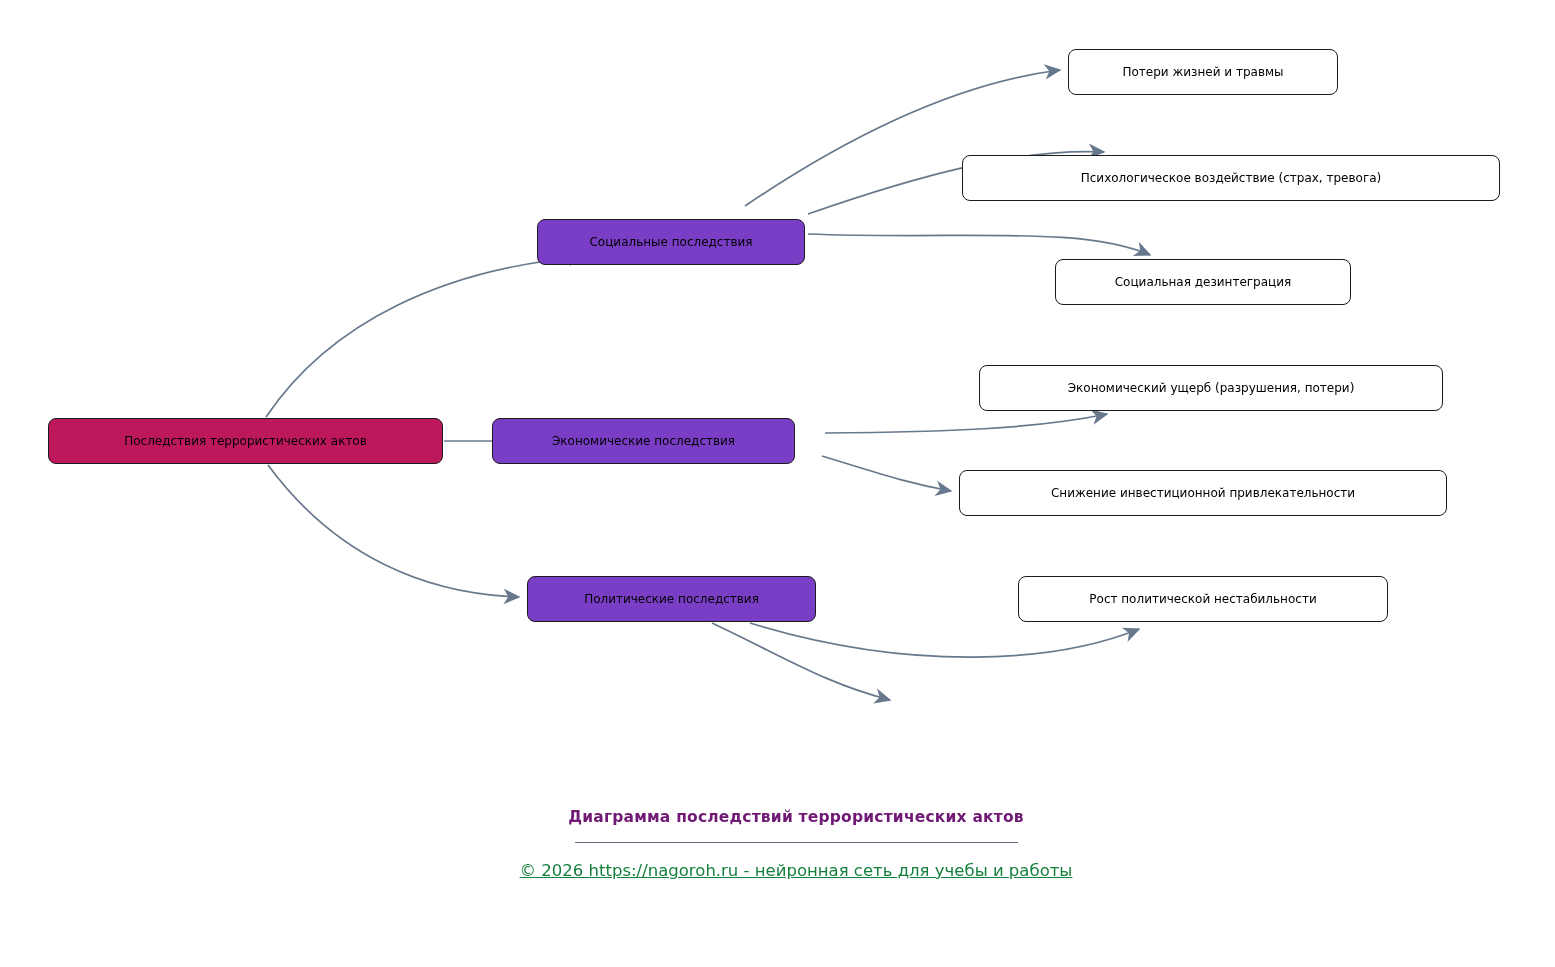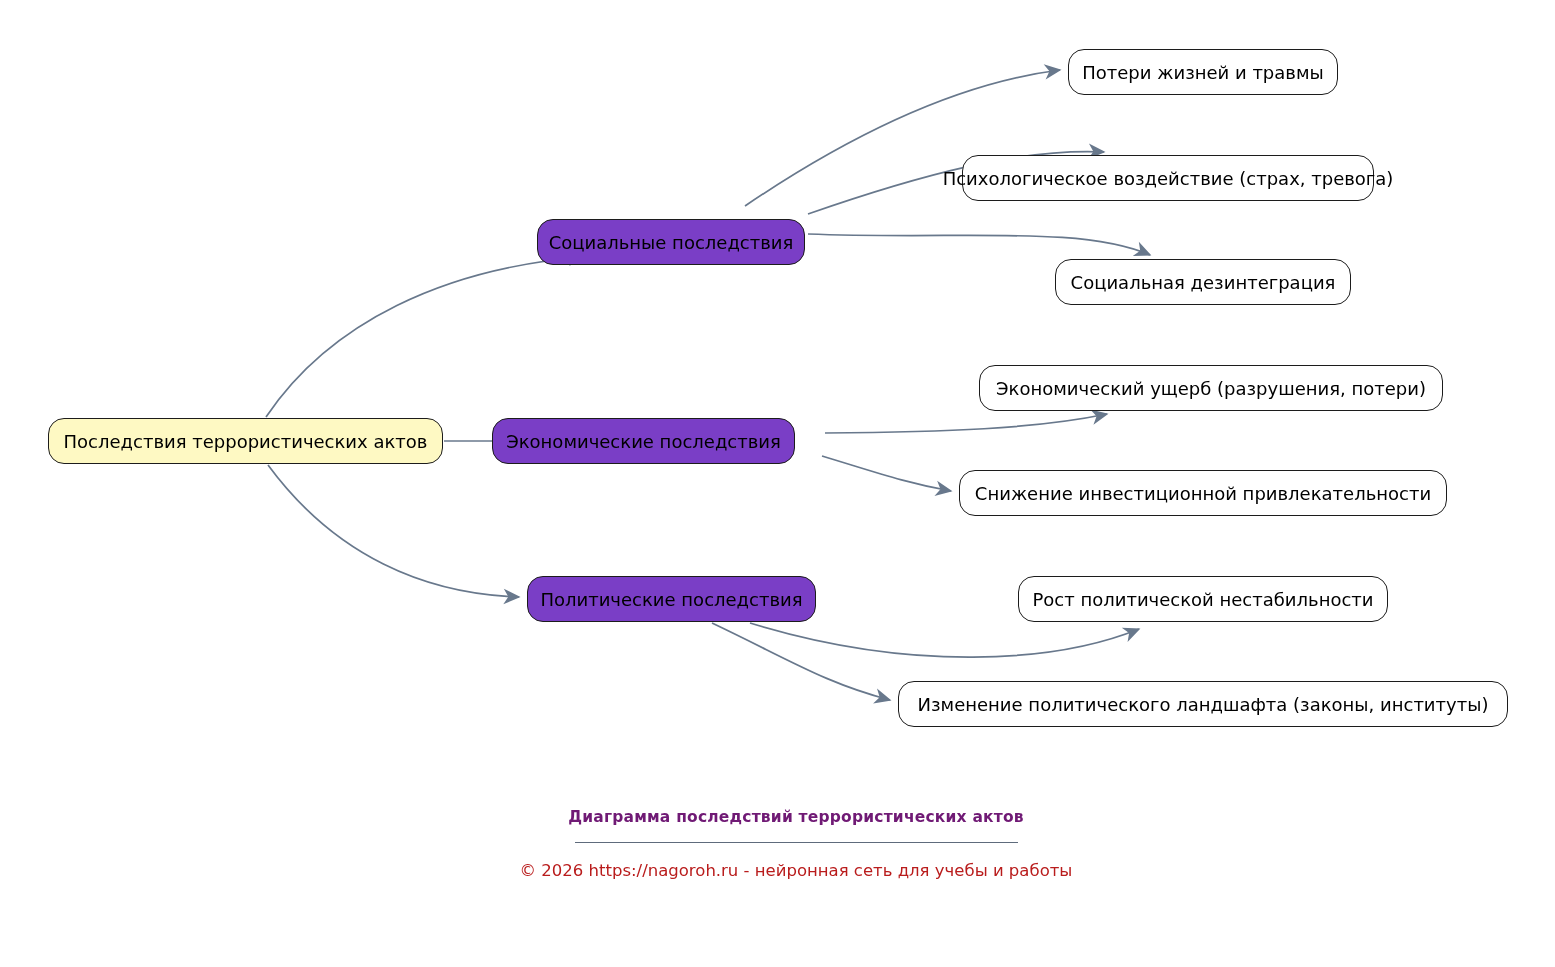--- a/index.html
+++ b/index.html
@@ -17,26 +17,26 @@
     position: absolute; left: 0; top: 0;
     width: 1555px; height: 967px;
     pointer-events: none;
   }
   .node {
     position: absolute;
     display: flex; align-items: center; justify-content: center;
     white-space: nowrap;
     height: 46px;
     border: 1.6px solid #1c1c1c;
-    border-radius: 16px;
-    font-size: 18px;
+    border-radius: 8px;
+    font-size: 12px;
     color: #000000;
     padding: 0 12px;
   }
-  .node.root   { background: #fef9c3; }
+  .node.root   { background: #be185d; }
   .node.branch { background: #7a3ec6; }
   .node.leaf   { background: #ffffff; }
   .footer {
     position: absolute;
     left: 796px; top: 808px;
     transform: translateX(-50%);
     text-align: center;
     width: 900px;
   }
   .footer-title {
@@ -46,21 +46,22 @@
     letter-spacing: 0.2px;
   }
   .footer-divider {
     margin: 16px auto 0 auto;
     width: 443px; height: 0;
     border-bottom: 1.6px solid #5e6b7c;
   }
   .footer-copyright {
     margin-top: 18px;
     font-size: 16.5px;
-    color: #b91c1c;
+    color: #15803d;
+    text-decoration: underline;
   }
 </style>
 </head>
 <body>
 
 <div class="canvas">
 
   <svg class="edges" viewBox="0 0 1555 967" xmlns="http://www.w3.org/2000/svg">
     <defs>
       <marker id="arrow" viewBox="0 0 12 11" refX="10.5" refY="5.5" markerWidth="11" markerHeight="10" orient="auto">
@@ -84,31 +85,30 @@
   <div class="node root" style="left:48px; top:418px; width:395px;">Последствия террористических актов</div>
 
   <div class="node branch" style="left:537px; top:207px; width:268px;margin-top:12px;">Социальные последствия</div>
 
   <div class="node branch" style="left:492px; top:418px; width:303px;">Экономические последствия</div>
 
   <div class="node branch" style="left:527px; top:576px; width:289px;">Политические последствия</div>
 
   <div class="node leaf" style="left:1068px; top:49px; width:270px;">Потери жизней и травмы</div>
 
-  <div class="node leaf" style="left:962px; top:155px; width:412px;">Психологическое воздействие (страх, тревога)</div>
+  <div class="node leaf" style="left:962px; top:155px; width:538px;">Психологическое воздействие (страх, тревога)</div>
 
   <div class="node leaf" style="left:1055px; top:259px; width:296px;">Социальная дезинтеграция</div>
 
   <div class="node leaf" style="left:971px; top:365px; width:464px;margin-left:8px;">Экономический ущерб (разрушения, потери)</div>
 
   <div class="node leaf" style="left:959px; top:470px; width:488px;">Снижение инвестиционной привлекательности</div>
 
   <div class="node leaf" style="left:1018px; top:576px; width:370px;">Рост политической нестабильности</div>
 
-  <div class="node leaf" style="left:898px; top:681px; width:610px;">Изменение политического ландшафта (законы, институты)</div>
 
   <div class="footer">
     <div class="footer-title">Диаграмма последствий террористических актов</div>
     <div class="footer-divider"></div>
     <div class="footer-copyright">© 2026 https://nagoroh.ru - нейронная сеть для учебы и работы</div>
   </div>
 
 </div>
 
 </body></html>

